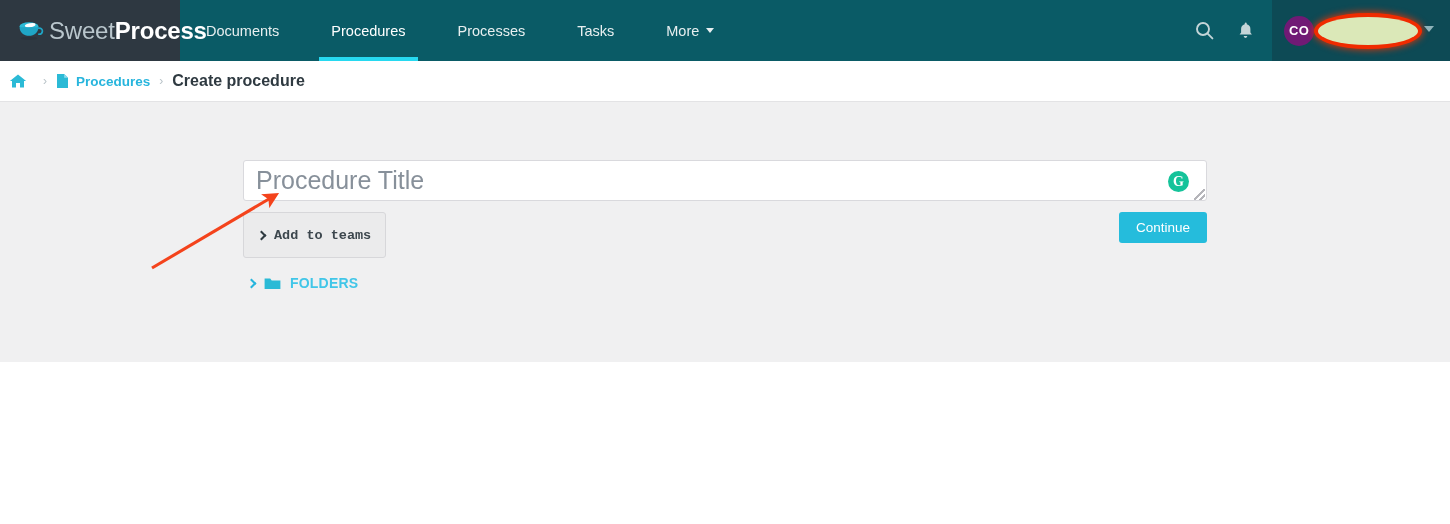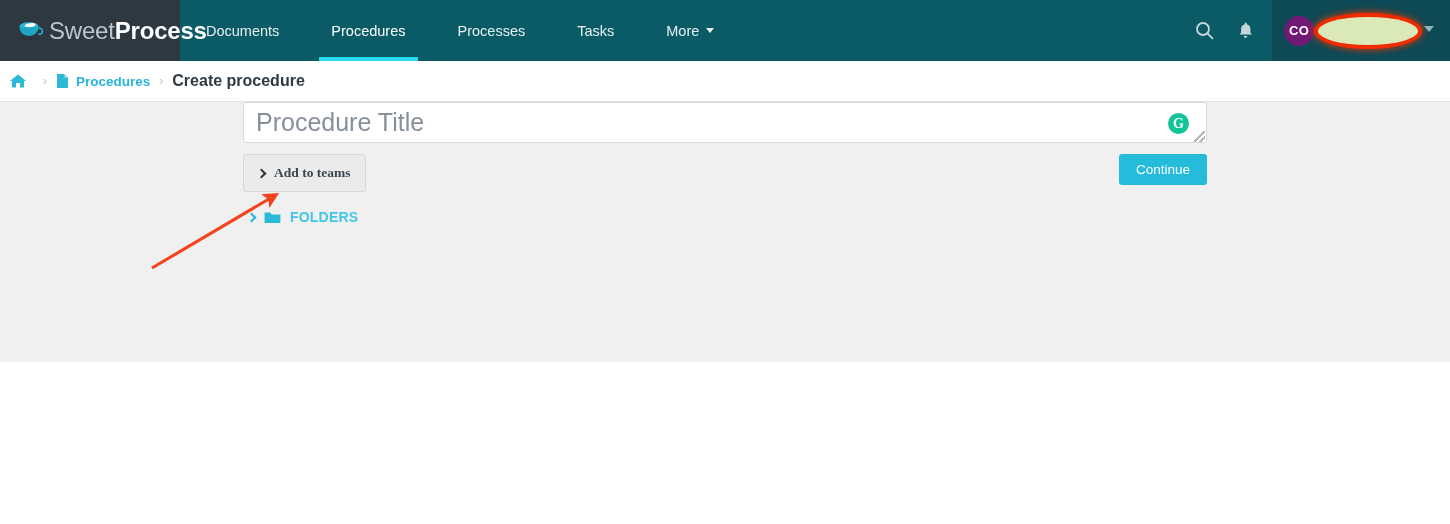--- a/index.html
+++ b/index.html
@@ -90,21 +90,21 @@
   .crumb-current { color: #2f3a41; font-weight: 700; }
   .crumb-sep { color: #b9c3c8; font-size: 12px; margin: 0 9px; }
   .crumb-ico { display: inline-block; margin-right: 7px; line-height: 0; }
 
   
   .content {
     position: absolute; left: 0; top: 102px;
     width: 1450px; height: 260px;
     background: #f0f0f1;
   }
-  .inner { position: relative; margin: 0 auto; width: 964px; }
+  .inner { position: relative; margin: 0 auto; width: 964px; padding-top: 58px; }
 
   .title-wrap { position: relative; }
   .title-input {
     width: 964px; height: 41px;
     background: #ffffff;
     border: 1px solid #d9d9dd;
     border-radius: 3px;
     padding: 0 50px 0 12px;
     font-family: "Liberation Sans", sans-serif;
     font-size: 25px; color: #3c464d;
@@ -126,24 +126,24 @@
       linear-gradient(135deg, transparent 0 44%, #b5b5ba 44% 56%, transparent 56% 100%),
       linear-gradient(135deg, transparent 0 70%, #b5b5ba 70% 82%, transparent 82% 100%);
   }
 
   .row2 {
     display: flex; align-items: flex-start; justify-content: space-between;
     margin-top: 11px;
   }
   .add-teams-btn {
     display: inline-flex; align-items: center; gap: 9px;
-    height: 38px; padding: 0 14px;
+    height: 46px; padding: 0 14px;
     background: #ebebec; border: 1px solid #d7d7da; border-radius: 3px;
     color: #3c464d; font-size: 13.5px; font-weight: 600;
-    font-family: Liberation Serif, serif; cursor: pointer;
+    font-family: Liberation Mono, monospace; cursor: pointer;
   }
   .chev-dark {
     display: inline-block; width: 7px; height: 7px;
     border-top: 2.2px solid #2f3a41; border-right: 2.2px solid #2f3a41;
     transform: rotate(45deg);
   }
   .continue-btn {
     height: 31px; padding: 0 17px;
     background: #25bcdc; border: none; border-radius: 3px;
     color: #ffffff; font-size: 13.5px; font-weight: 400;

